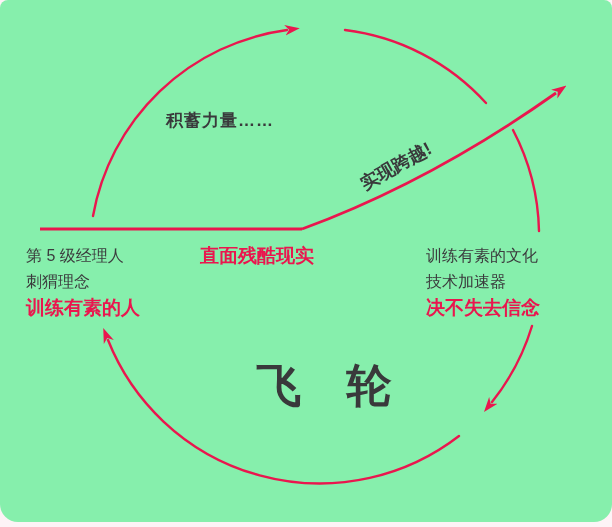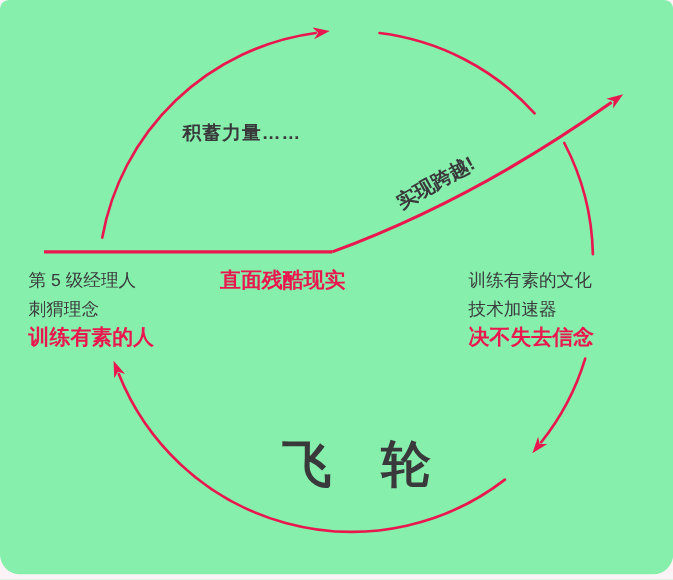--- a/index.html
+++ b/index.html
@@ -29,21 +29,21 @@
   .stage {
     position:absolute; top:243px; 
     font-size:16px; line-height:26px; color:#3B3B3D;
   }
   .stage .hl { color:#EA164E; font-weight:bold; font-size:19px; }
   .s1 { left:26px;  width:200px; }
   .s2 { left:200px; width:220px; }
   .s3 { left:426px; width:200px; }
   .title {
     left:224px; top:356px; width:200px; text-align:center;
-    font-size:45px; font-weight:bold; color:#39393B;margin-top:36px;
+    font-size:45px; font-weight:bold; color:#39393B;
   }
 </style>
 </head>
 <body>
 
 <div class="card">
 
   <svg class="svg-layer" viewBox="0 0 612 522">
     <defs>
       <marker id="arrow" viewBox="0 0 14 10" refX="2" refY="5" markerWidth="15" markerHeight="12" orient="auto" markerUnits="userSpaceOnUse">

